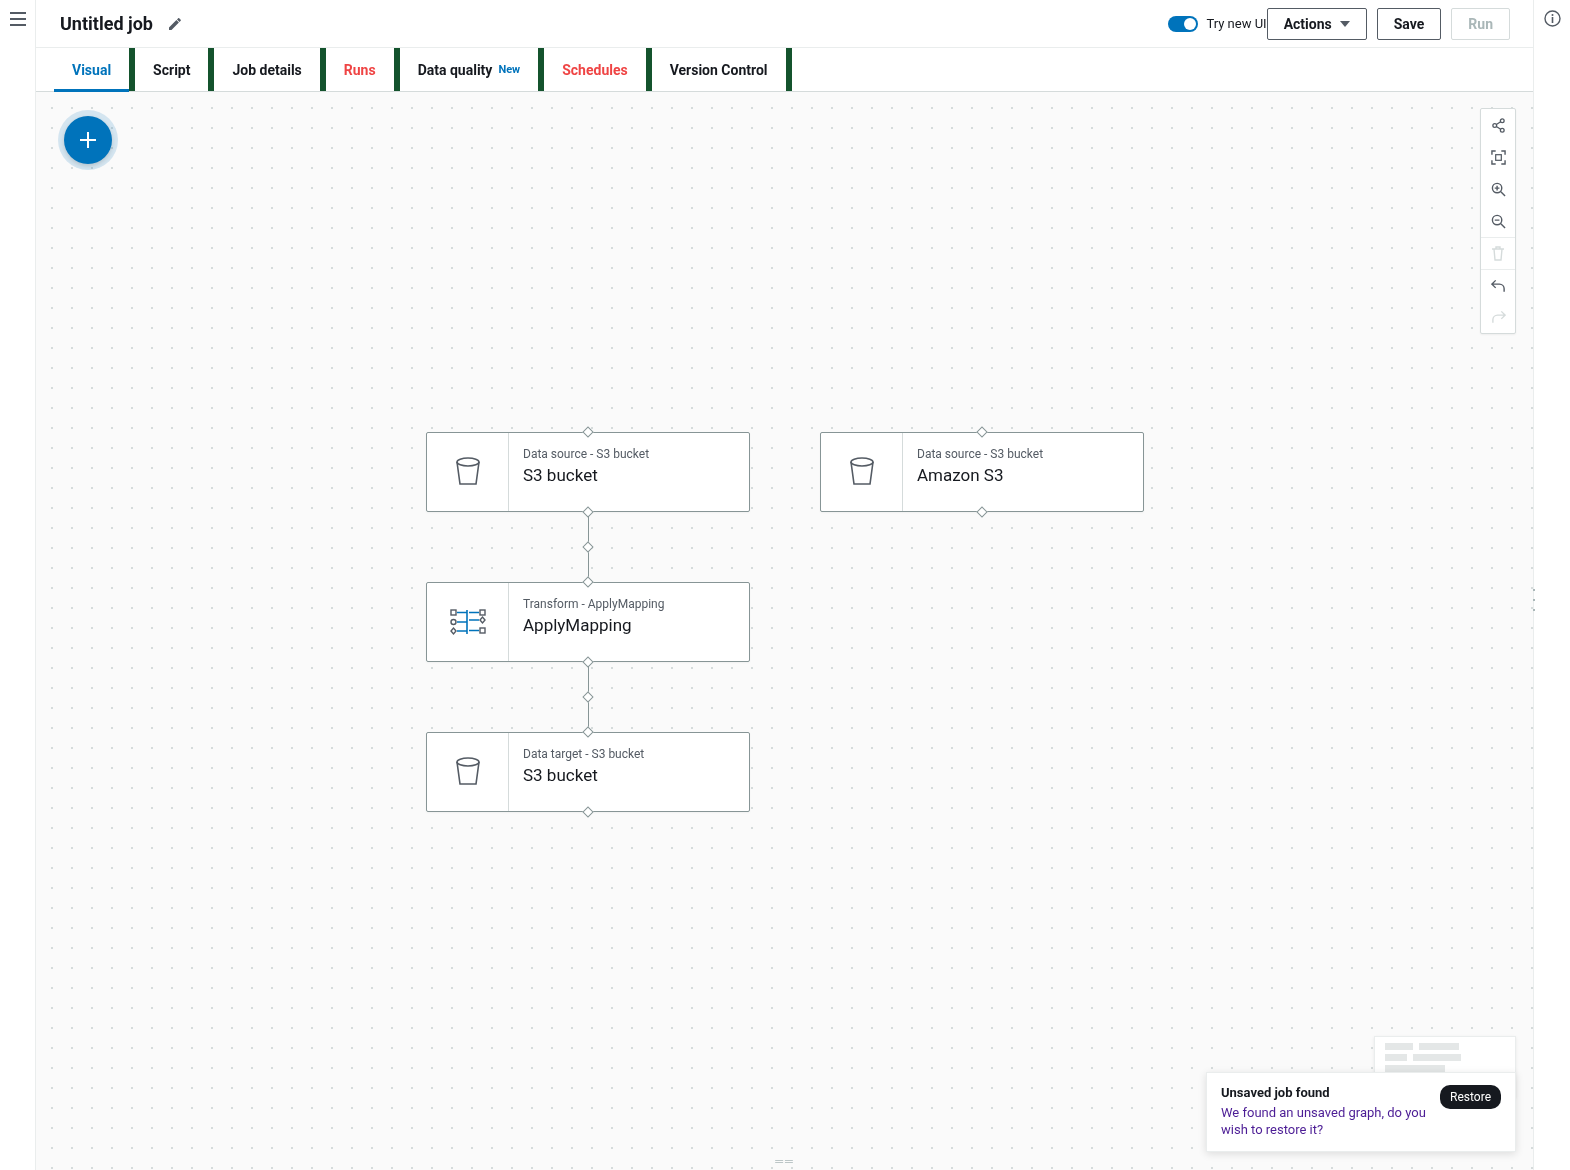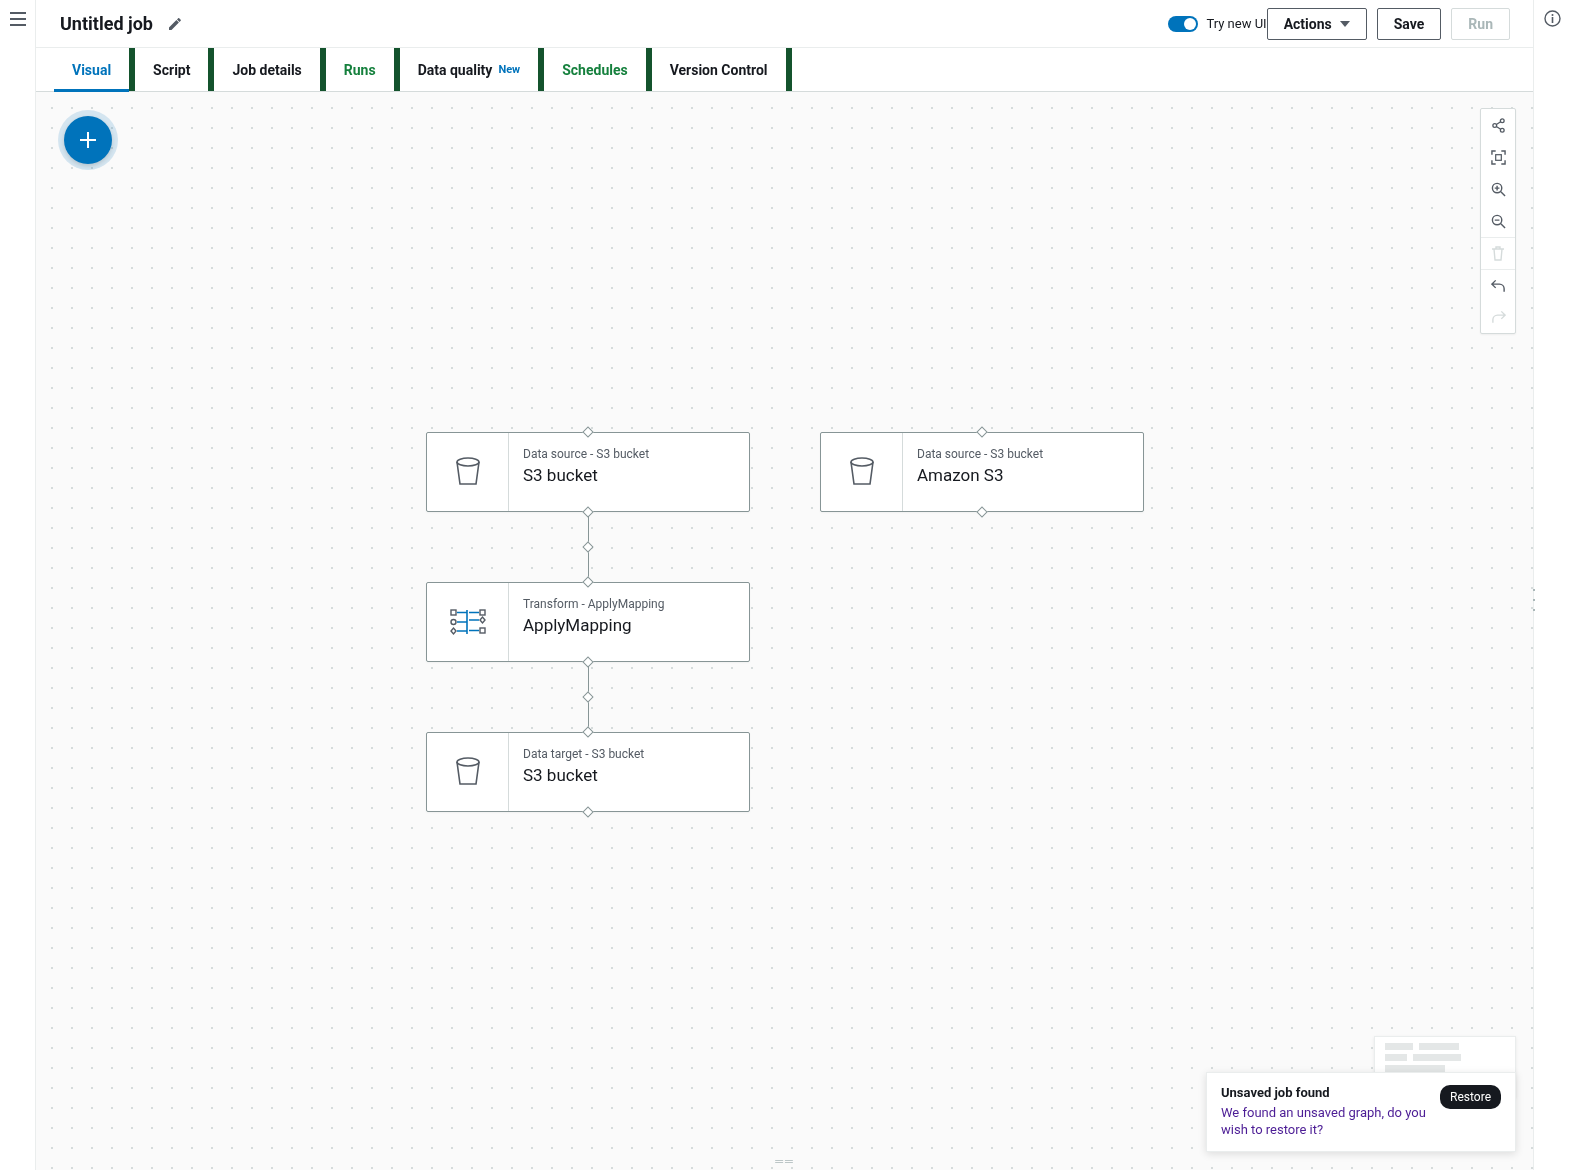--- a/index.html
+++ b/index.html
@@ -19,21 +19,21 @@
 .header .toggle-label { font-size:13px; color:#16191f; }
 .btn { height:32px; padding:0 16px; border:1px solid #545b64; background:#fff; color:#16191f; font-size:14px; font-weight:700; border-radius:2px; cursor:pointer; display:flex; align-items:center; gap:8px; }
 .btn.primary { border-color:#545b64; }
 .btn.disabled { color:#aab7b8; border-color:#d5dbdb; cursor:not-allowed; }
 .btn + .btn { margin-left:10px; }
 .caret-down { width:0; height:0; border-left:5px solid transparent; border-right:5px solid transparent; border-top:6px solid #545b64; }
 .tabs { display:flex; align-items:stretch; height:44px; padding-left:18px; border-bottom:1px solid #d5dbdb; font-size:14px; }
 .tab { padding:0 18px; display:flex; align-items:center; border-right:6px solid #14532d; color:#16191f; font-weight:700; cursor:pointer; position:relative; }
 .tab.active { color:#0073bb; }
 .tab.active::after { content:""; position:absolute; left:0; right:0; bottom:-1px; height:3px; background:#0073bb; }
-.tab.disabled { color:#15803d; cursor:not-allowed; }
+.tab.disabled { color:#ef4444; cursor:not-allowed; }
 .tab .badge { margin-left:6px; font-size:11px; color:#0073bb; font-weight:700; }
 .canvas-wrap { flex:1; position:relative; overflow:hidden; }
 .canvas { position:absolute; inset:0; background-image:radial-gradient(circle,#d5dbdb 1px,transparent 1px); background-size:20px 20px; background-position:6px 6px; background-color:#fafafa; }
 .fab { position:absolute; top:24px; left:28px; width:48px; height:48px; border-radius:50%; background:#0073bb; color:#fff; display:flex; align-items:center; justify-content:center; font-size:26px; font-weight:300; box-shadow:0 2px 4px rgba(0,0,0,0.15),0 0 0 6px rgba(0,115,187,0.15); cursor:pointer; }
 .tool-panel { position:absolute; top:16px; right:18px; width:36px; background:#fff; border:1px solid #d5dbdb; border-radius:2px; display:flex; flex-direction:column; box-shadow:0 1px 2px rgba(0,0,0,0.05); }
 .tool-btn { height:32px; display:flex; align-items:center; justify-content:center; cursor:pointer; color:#545b64; }
 .tool-btn.sep { border-top:1px solid #eaeded; }
 .tool-btn.disabled { color:#d5dbdb; cursor:not-allowed; }
 .node { position:absolute; width:324px; height:80px; background:#fff; border:1px solid #879596; border-radius:2px; display:flex; box-shadow:0 1px 2px rgba(0,0,0,0.04); cursor:pointer; }
 .node .icon-cell { width:82px; border-right:1px solid #d5dbdb; display:flex; align-items:center; justify-content:center; }

